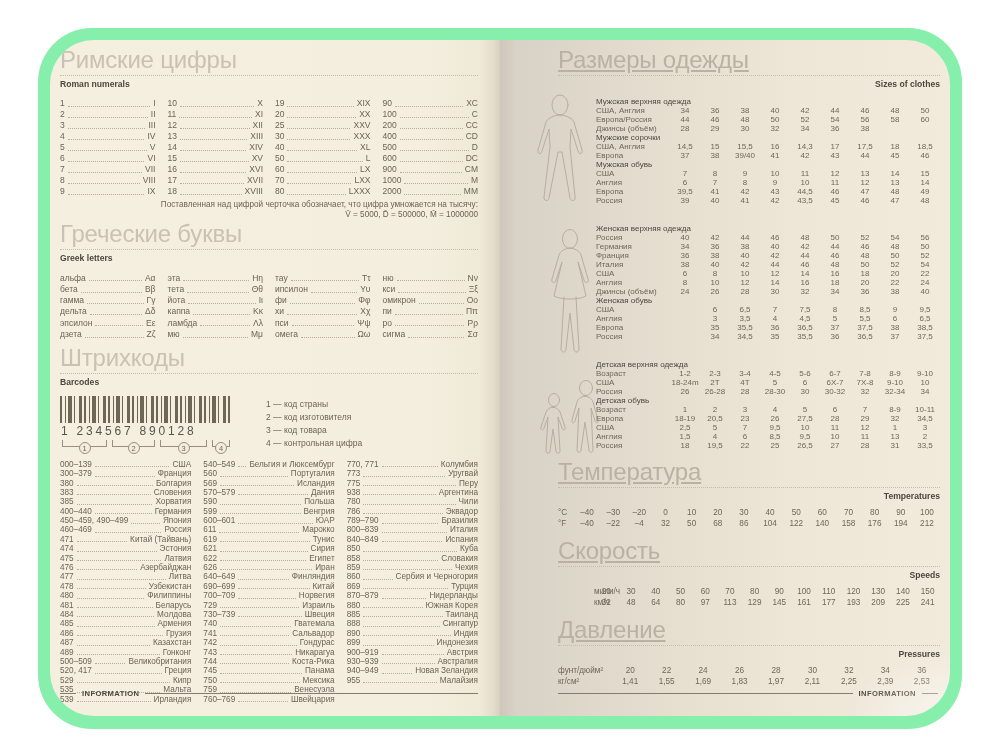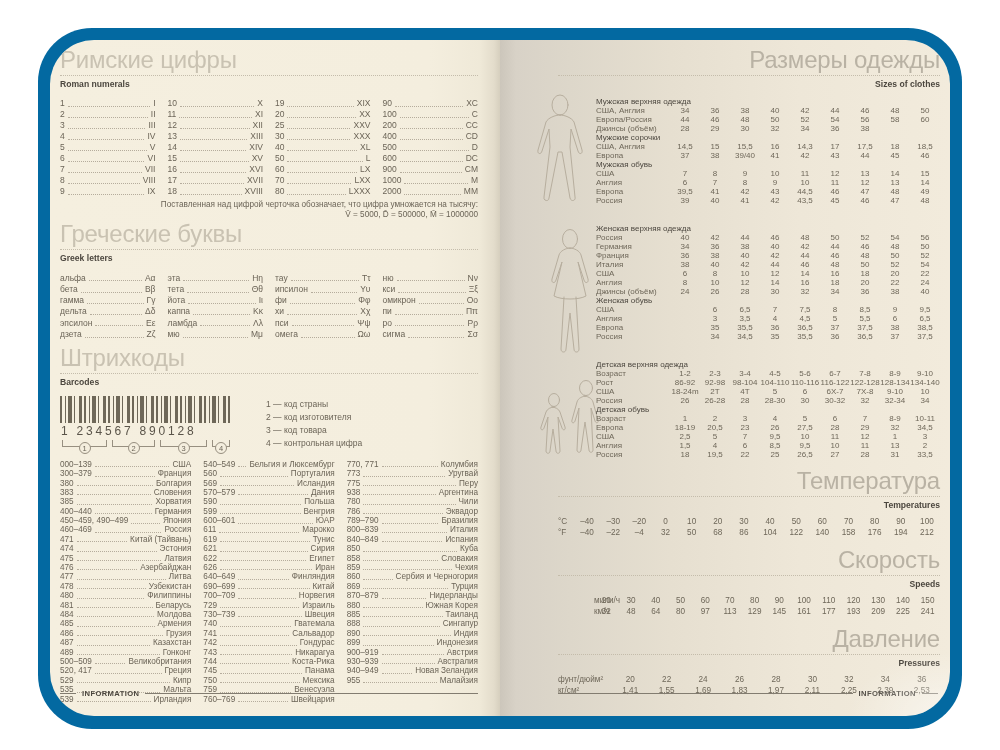--- a/index.html
+++ b/index.html
@@ -1,31 +1,31 @@
 <!DOCTYPE html>
 <html><head>
 <meta charset="utf-8">
 <style>
   * { margin:0; padding:0; box-sizing:border-box; }
   html,body { width:1000px; height:750px; background:#ffffff; font-family:"Liberation Sans",sans-serif; }
   .stage { position:relative; width:1000px; height:750px; overflow:hidden; }
   .cover { position:absolute; left:38px; top:28px; width:924px; height:701px;
-           background:#0369a1; border-radius:54px; }
+           background:#86efac; border-radius:54px; }
   .pages { position:absolute; left:12px; top:12px; right:12px; bottom:13px;
            border-radius:44px; overflow:hidden; display:flex; }
   .page { position:relative; width:50%; height:100%; }
   .page-left  { background:linear-gradient(to right,#f5efdf 0,#f4eede 380px,#efe9d8 430px,#e3dccb 444px,#d6cfbe 450px); }
   .page-right { background:linear-gradient(to right,#ccc6bb 0,#d8d2c7 16px,#ddd7ca 70px,#e6dfd0 170px,#eee7d8 300px,#f2ebdc 450px); }
   .page-right::after { content:''; position:absolute; right:0; bottom:0; width:110px; height:70px;
            background:radial-gradient(ellipse at 100% 100%, rgba(255,255,255,0.5), rgba(255,255,255,0) 65%); pointer-events:none; }
   .pl { position:absolute; top:8px; left:10px; right:22px; bottom:8px; }
   .pr { position:absolute; top:8px; left:58px; right:10px; bottom:8px; }
 
   .sec-title { font-size:24px; line-height:24px; font-weight:400; color:#c9c2b2; letter-spacing:-0.2px; }
-  .page-right .sec-title { color:#b9b2a4; text-align:right; }
+  .page-right .sec-title { color:#b9b2a4; text-align:left;text-decoration:underline; }
   .sec-rule { border-top:1px dotted #c4bcab; margin-top:3px; }
   .sec-sub { font-size:8.6px; font-weight:bold; color:#4c473f; margin-top:3px; }
   .page-right .sec-sub { text-align:right; }
 
   .cols4 { display:grid; grid-template-columns:repeat(4,1fr); column-gap:12px; margin-top:9px; }
   .cols3 { display:grid; grid-template-columns:repeat(3,1fr); column-gap:12px; margin-top:4px; }
   .leader-row { display:flex; align-items:flex-end; font-size:8.5px; color:#6b6457; height:11px; }
   .greek .leader-row { height:11.3px; }
   .countries .leader-row { height:9.4px; font-size:8.2px; }
   .leader-fill { flex:1; border-bottom:1px dotted #b5ac9c; margin:0 3px 2px; }
@@ -1274,35 +1274,20 @@
                           <span class="tcell">3-4</span>
                           <span class="tcell">4-5</span>
                           <span class="tcell">5-6</span>
                           <span class="tcell">6-7</span>
                           <span class="tcell">7-8</span>
                           <span class="tcell">8-9</span>
                           <span class="tcell">9-10</span>
                         </span>
                         </div>
 
-                        <div class="trow">
-                          <span class="tlabel">Рост</span>
-                          <span class="tcells">
-
-                          <span class="tcell">86-92</span>
-                          <span class="tcell">92-98</span>
-                          <span class="tcell">98-104</span>
-                          <span class="tcell">104-110</span>
-                          <span class="tcell">110-116</span>
-                          <span class="tcell">116-122</span>
-                          <span class="tcell">122-128</span>
-                          <span class="tcell">128-134</span>
-                          <span class="tcell">134-140</span>
-                        </span>
-                        </div>
 
                         <div class="trow">
                           <span class="tlabel">США</span>
                           <span class="tcells">
 
                           <span class="tcell">18-24m</span>
                           <span class="tcell">2T</span>
                           <span class="tcell">4T</span>
                           <span class="tcell">5</span>
                           <span class="tcell">6</span>

